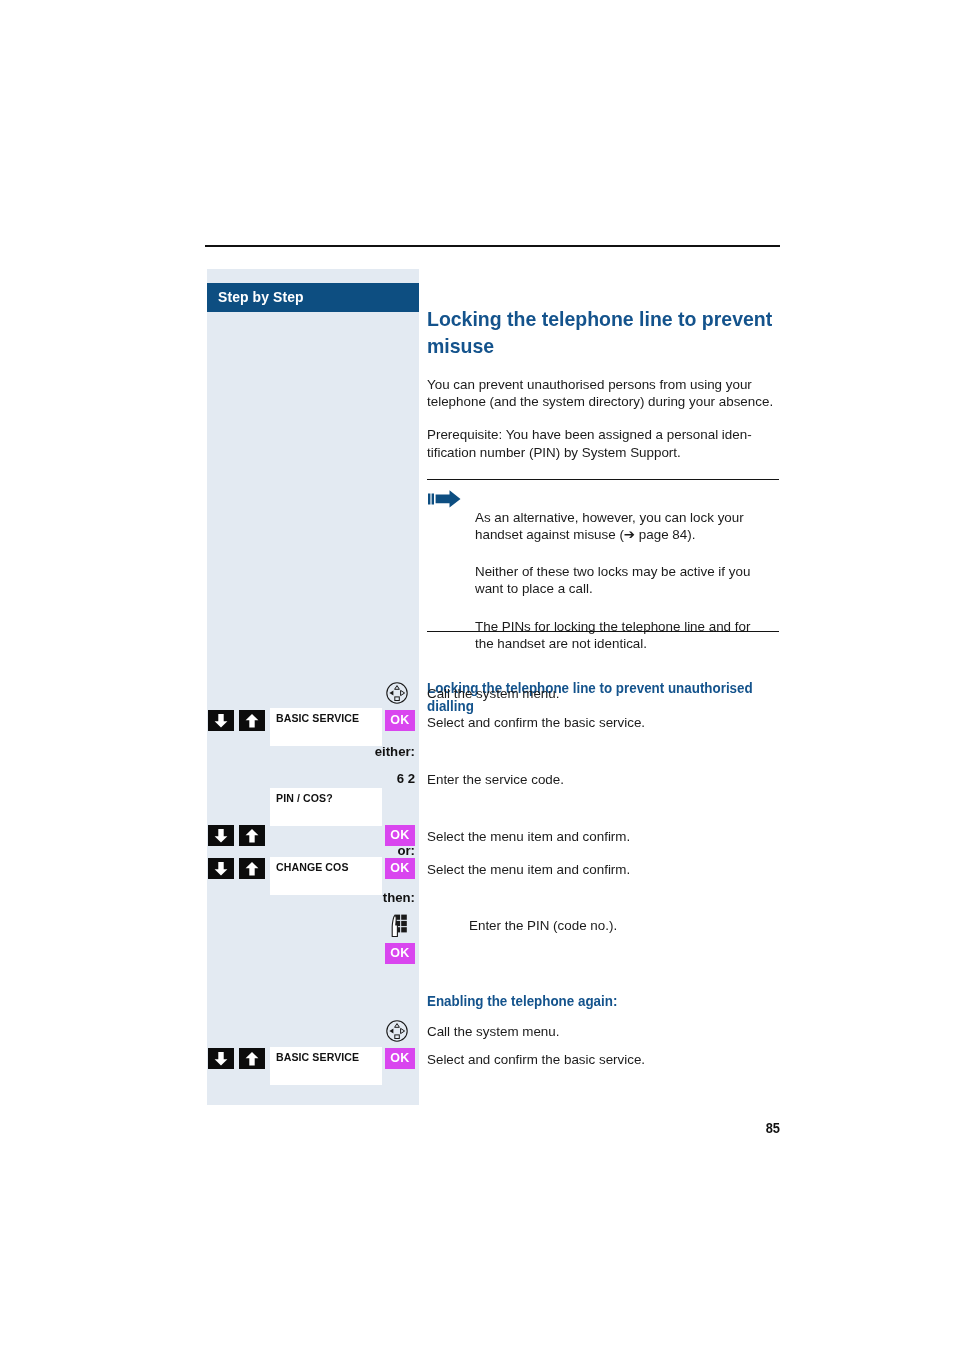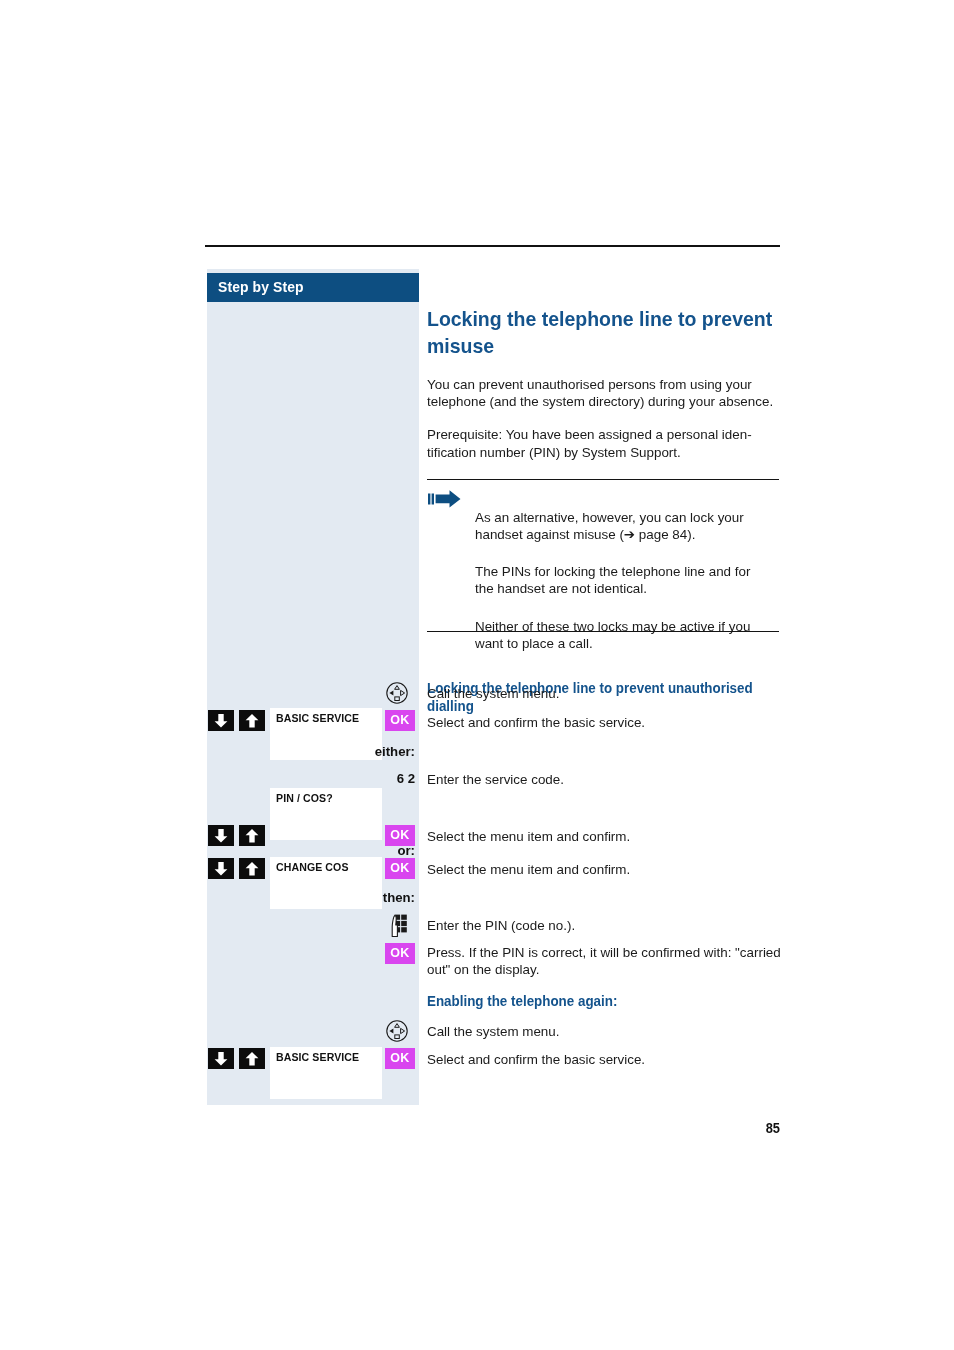--- a/index.html
+++ b/index.html
@@ -55,21 +55,21 @@
     position: absolute;
     left: 207px;
     top: 269px;
     width: 212px;
     height: 836px;
     background: #e3eaf2;
   }
   .sidebar-header {
     position: absolute;
     left: 207px;
-    top: 273px;
+    top: 283px;
     width: 212px;
     height: 29px;
     background: #0d4e81;
   }
   .sidebar-header-label {
     position: absolute;
     left: 11px;
     top: 5px;
     font-size: 15px;
     font-weight: bold;
@@ -180,21 +180,21 @@
     width: 26px;
     height: 21px;
     background: #0c0c0c;
   }
   .keybtn svg { display: block; }
 
   
   .display {
     position: absolute;
     background: #ffffff;
-    height: 52px;
+    height: 38px;
     width: 112px;
     text-align: right;
   }
   .display-label {
     position: absolute;
     left: 6px;
     top: 4px;
     font-size: 11px;
     font-weight: bold;
     color: #111111;
@@ -272,22 +272,22 @@
       <span class="note-icon">
         <svg width="34" height="20" viewBox="0 0 34 20" xmlns="http://www.w3.org/2000/svg">
           <rect x="0" y="4.5" width="2.4" height="11" fill="#0d4e81"></rect>
           <rect x="3.6" y="4.5" width="2.4" height="11" fill="#0d4e81"></rect>
           <path d="M7.6 5.6 H21.5 V1.2 L32.5 9.9 L21.5 18.6 V14.2 H7.6 Z" fill="#0d4e81"></path>
         </svg>
       </span>
 
       <div class="note-inner">
         <p class="note-para">As an alternative, however, you can lock your handset against misuse (➔ page 84).</p>
+        <p class="note-para">Neither of these two locks may be active if you want to place a call.</p>
         <p class="note-para">The PINs for locking the telephone line and for the handset are not identical.</p>
-        <p class="note-para">Neither of these two locks may be active if you want to place a call.</p>
       </div>
 
       <div class="note-rule-bottom" style="top:152px;"></div>
     </div>
 
     <h2 class="sub-head">Locking the telephone line to prevent unauthorised dialling</h2>
   </div>
 
   <div class="steps">
 
@@ -363,24 +363,23 @@
       <svg width="26" height="26" viewBox="0 0 26 26" xmlns="http://www.w3.org/2000/svg">
         <rect x="8.5" y="0.6" width="5.6" height="5.2" fill="#1a1a1a"></rect>
         <rect x="15.2" y="0.6" width="5.6" height="5.2" fill="#1a1a1a"></rect>
         <rect x="8.5" y="6.9" width="5.6" height="5.2" fill="#1a1a1a"></rect>
         <rect x="15.2" y="6.9" width="5.6" height="5.2" fill="#1a1a1a"></rect>
         <rect x="8.5" y="13.2" width="5.6" height="5.2" fill="#1a1a1a"></rect>
         <rect x="15.2" y="13.2" width="5.6" height="5.2" fill="#1a1a1a"></rect>
         <path d="M6.2 22.5 V12.8 C6.2 10.9 7.2 1.6 9.1 1.6 C10.6 1.6 10.2 6.0 10.0 8.6 L9.8 11.0 H11.4 V22.5 Z" fill="#ffffff" stroke="#1a1a1a" stroke-width="1.1" stroke-linejoin="round"></path>
       </svg>
     </span>
-    <div class="step-text" style="top:917px;">Enter the PIN (code no.).</div>
+    <div class="step-text" style="top:917px;margin-left:42px;">Enter the PIN (code no.).</div>
 
     <div class="okbtn" style="left:385px; top:943px;">OK</div>
-    <div class="step-text" style="top:944px;">Press. If the PIN is correct, it will be confirmed with: "carried out" on the display.</div>
 
     <h2 class="sub-head" style="position:absolute; left:427px; top:993px; padding:0;">Enabling the telephone again:</h2>
 
     <span class="icon-box" style="left:385px; top:1019px;">
       <svg width="24" height="24" viewBox="0 0 24 24" xmlns="http://www.w3.org/2000/svg">
         <circle cx="12" cy="12" r="10.2" fill="none" stroke="#1a1a1a" stroke-width="1.1"></circle>
         <path d="M4.4 12 L8.4 9.4 V14.6 Z" fill="#1a1a1a"></path>
         <path d="M19.6 12 L15.6 9.4 V14.6 Z" fill="none" stroke="#1a1a1a" stroke-width="1"></path>
         <path d="M12 4.6 L9.6 8.3 H14.4 Z" fill="none" stroke="#1a1a1a" stroke-width="1"></path>
         <rect x="9.8" y="15.9" width="4.5" height="3.6" fill="none" stroke="#1a1a1a" stroke-width="1"></rect>

